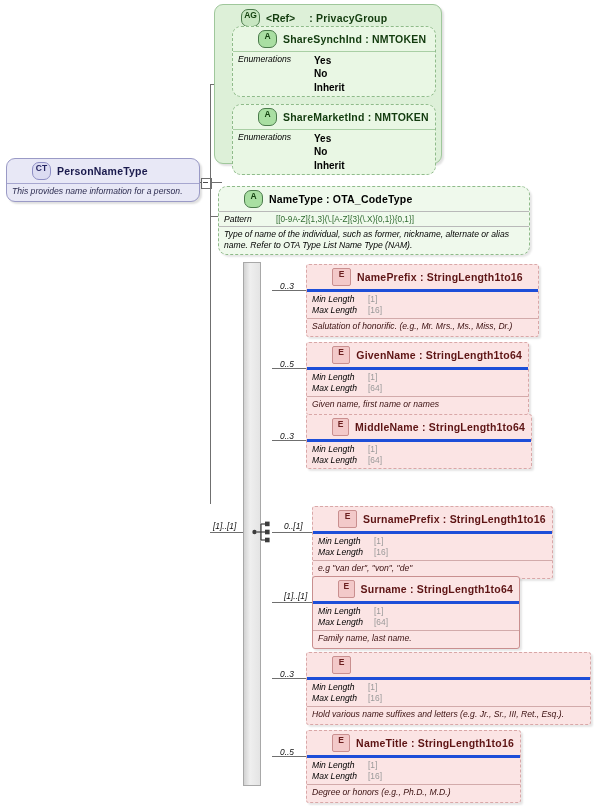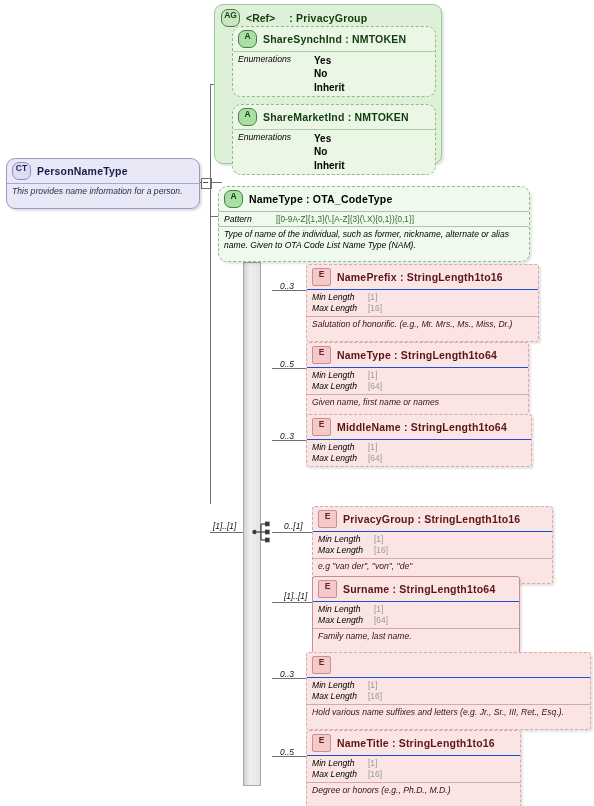--- a/index.html
+++ b/index.html
@@ -27,32 +27,33 @@
   }
   .node .hdr .ttl{
     font-size:10.5px;font-weight:bold;letter-spacing:.2px;
   }
   .node .sect{
     border-top:1px solid #b9b9b9;
     padding:2px 6px 2px 5px;
   }
   .node .desc{
     border-top:1px solid #b9b9b9;
-    padding:2px 6px 11px 5px;
+    padding:2px 6px 4px 5px;
     font-style:italic;font-size:8.6px;line-height:1.25;
   }
 
   
   .chip{
     display:inline-block;
     box-sizing:border-box;
     width:19px;height:18px;line-height:11px;
     text-align:center;
     font-size:8.5px;font-weight:bold;
     margin-right:6px;
+    margin-left:20px;
   }
   .chip.ag{
     border:1px solid #4a7a4a;border-radius:7px;
     background:#c7e6c1;color:#14420f;
   }
   .chip.a{
     border:1px solid #4a7a4a;border-radius:7px;
     background:#a9dfa2;color:#14420f;
   }
   .chip.e{
@@ -113,21 +114,21 @@
   .elem-node{
     border:1px dashed #d9a7a7;border-radius:3px;
     background:#fbe4e4;
     box-shadow:2px 2px 2px rgba(0,0,0,.10);
   }
   .elem-node.required{
     border:1px solid #c98f8f;
     background:#fbe4e4;
   }
   .elem-node .ttl{color:#5d1414;}
-  .elem-node .sect{border-top:1px solid #1d4ed8;}
+  .elem-node .sect{border-top:3px solid #1d4ed8;}
   .elem-node .desc{border-top:1px solid #d2aaaa;color:#3b1010;}
   .facet{display:flex;line-height:1.3;}
   .facet .fl{font-style:italic;font-size:8.6px;width:56px;flex:none;}
   .facet .fv{font-size:8.4px;color:#9a9a9a;}
 
   
   .ln{position:absolute;background:#6f6f6f;}
   .lnh{height:1px;}
   .lnv{width:1px;}
 
@@ -252,21 +253,21 @@
   <div class="hdr">
     <span class="chip a">A</span>
     <span class="ttl">NameType : OTA_CodeType</span>
   </div>
   <div class="sect">
     <div class="pat-row">
       <span class="pat-label">Pattern</span>
       <span class="pat-val">[[0-9A-Z]{1,3}(\.[A-Z]{3}(\.X){0,1}){0,1}]</span>
     </div>
   </div>
-  <div class="desc">Type of name of the individual, such as former, nickname, alternate or alias name. Given to OTA Code List Name Type (NAM).</div>
+  <div class="desc">Type of name of the individual, such as former, nickname, alternate or alias name. Refer to OTA Type List Name Type (NAM).</div>
 </div>
 
 <div class="node elem-node" style="left:306px;top:264px;width:233px;">
   <div class="hdr">
     <span class="chip e">E</span>
     <span class="ttl">NamePrefix : StringLength1to16</span>
   </div>
   <div class="sect">
     <div class="facet">
         <span class="fl">Min Length</span>
@@ -277,21 +278,21 @@
         <span class="fv">[16]</span>
       </div>
   </div>
   <div class="desc">Salutation of honorific. (e.g., Mr. Mrs., Ms., Miss, Dr.)</div>
 </div>
 <div class="card" style="left:280px;top:281px;">0..3</div>
 
 <div class="node elem-node" style="left:306px;top:342px;width:223px;">
   <div class="hdr">
     <span class="chip e">E</span>
-    <span class="ttl">NameType : StringLength1to64</span>
+    <span class="ttl">GivenName : StringLength1to64</span>
   </div>
   <div class="sect">
     <div class="facet">
         <span class="fl">Min Length</span>
         <span class="fv">[1]</span>
       </div>
     <div class="facet">
         <span class="fl">Max Length</span>
         <span class="fv">[64]</span>
       </div>
@@ -314,21 +315,21 @@
         <span class="fl">Max Length</span>
         <span class="fv">[64]</span>
       </div>
   </div>
 </div>
 <div class="card" style="left:280px;top:431px;">0..3</div>
 
 <div class="node elem-node" style="left:312px;top:506px;width:241px;">
   <div class="hdr">
     <span class="chip e">E</span>
-    <span class="ttl">PrivacyGroup : StringLength1to16</span>
+    <span class="ttl">SurnamePrefix : StringLength1to16</span>
   </div>
   <div class="sect">
     <div class="facet">
         <span class="fl">Min Length</span>
         <span class="fv">[1]</span>
       </div>
     <div class="facet">
         <span class="fl">Max Length</span>
         <span class="fv">[16]</span>
       </div>

